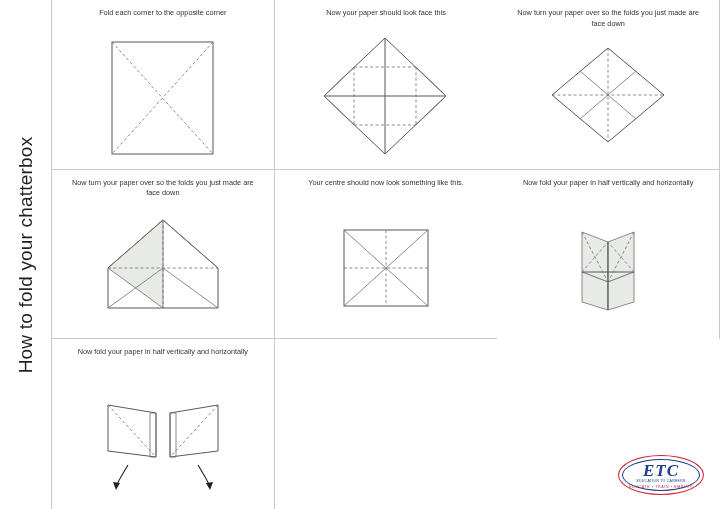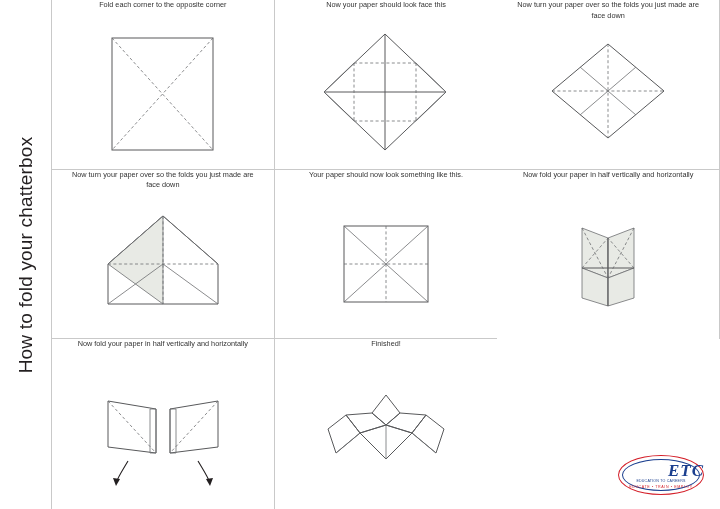--- a/index.html
+++ b/index.html
@@ -49,21 +49,21 @@
     width: 668px;
     height: 509px;
     display: grid;
     grid-template-columns: 1fr 1fr 1fr;
     grid-template-rows: 1fr 1fr 1fr;
     box-sizing: border-box;
   }
   .cell {
     position: relative;
     box-sizing: border-box;
-    padding: 0 6px 4px 6px;
+    padding: 8px 6px 4px 6px;
     display: flex;
     flex-direction: column;
     align-items: center;
   }
   .cell.brdr-r { border-right: 1px solid #c9c9c9; }
   .cell.brdr-b { border-bottom: 1px solid #c9c9c9; }
   .caption {
     font-size: 7.3px;
     color: #333333;
     text-align: center;
@@ -106,21 +106,21 @@
     position: absolute;
     left: 4px; top: 4px;
     width: 78px; height: 32px;
     border-radius: 50%;
     border: 1px solid #1b3f8f;
     box-sizing: border-box;
   }
   .logo-etc {
     position: absolute;
     left: 0; right: 0; top: 6px;
-    text-align: right;
+    text-align: center;
     font-family: "Liberation Serif", serif;
     font-weight: bold;
     font-style: italic;
     font-size: 17px;
     color: #1b3f8f;
     letter-spacing: 1px;
   }
   .logo-sub1 {
     position: absolute;
     left: 0; right: 0; top: 24px;
@@ -203,21 +203,21 @@
           <line class="sld-thin" x1="65" y1="8" x2="120" y2="56"></line>
           <line class="dsh" x1="65" y1="8" x2="65" y2="96"></line>
           <line class="dsh" x1="10" y1="56" x2="120" y2="56"></line>
           <line class="sld-thin" x1="10" y1="96" x2="65" y2="56"></line>
           <line class="sld-thin" x1="120" y1="96" x2="65" y2="56"></line>
         </svg>
       </div>
     </div>
 
     <div class="cell brdr-b">
-      <div class="caption">Your paper should now look something like this.</div>
+      <div class="caption">Your centre should now look something like this.</div>
       <div class="figure">
         <svg width="120" height="110" viewBox="0 0 120 110">
           <rect class="sld" x="18" y="18" width="84" height="76"></rect>
           <line class="sld-thin" x1="18" y1="18" x2="102" y2="94"></line>
           <line class="sld-thin" x1="102" y1="18" x2="18" y2="94"></line>
           <line class="dsh" x1="60" y1="18" x2="60" y2="94"></line>
           <line class="dsh" x1="18" y1="56" x2="102" y2="56"></line>
         </svg>
       </div>
     </div>
@@ -255,36 +255,20 @@
           <polygon class="sld-thin" points="82,36 88,36 88,80 82,80"></polygon>
 
           <path class="arr" d="M40 88 C 34 98, 30 104, 28 110"></path>
           <polygon fill="#231f20" points="28,113 25,105 32,106"></polygon>
           <path class="arr" d="M110 88 C 116 98, 120 104, 122 110"></path>
           <polygon fill="#231f20" points="122,113 118,106 125,105"></polygon>
         </svg>
       </div>
     </div>
 
-    <div class="cell">
-      <div class="caption">Finished!</div>
-      <div class="figure">
-        <svg width="140" height="105" viewBox="0 0 140 105">
-          <polygon class="sld" points="70,14 84,32 70,44 56,32"></polygon>
-          <polygon class="sld" points="56,32 70,44 44,52 30,34"></polygon>
-          <polygon class="sld" points="84,32 70,44 96,52 110,34"></polygon>
-          <polygon class="sld" points="30,34 44,52 20,72 12,48"></polygon>
-          <polygon class="sld" points="110,34 96,52 120,72 128,48"></polygon>
-          <polygon class="sld" points="44,52 70,44 96,52 70,78"></polygon>
-          <line class="sld-thin" x1="44" y1="52" x2="20" y2="72"></line>
-          <line class="sld-thin" x1="96" y1="52" x2="120" y2="72"></line>
-          <line class="sld-thin" x1="70" y1="44" x2="70" y2="78"></line>
-        </svg>
-      </div>
-    </div>
 
   </div>
 
   <div id="logo">
     <div class="logo-oval"></div>
     <div class="logo-inner"></div>
     <div class="logo-etc">ETC</div>
     <div class="logo-sub1">EDUCATION TO CAREERS</div>
     <div class="logo-sub2">EDUCATE  •  TRAIN  •  EMPLOY</div>
   </div>

